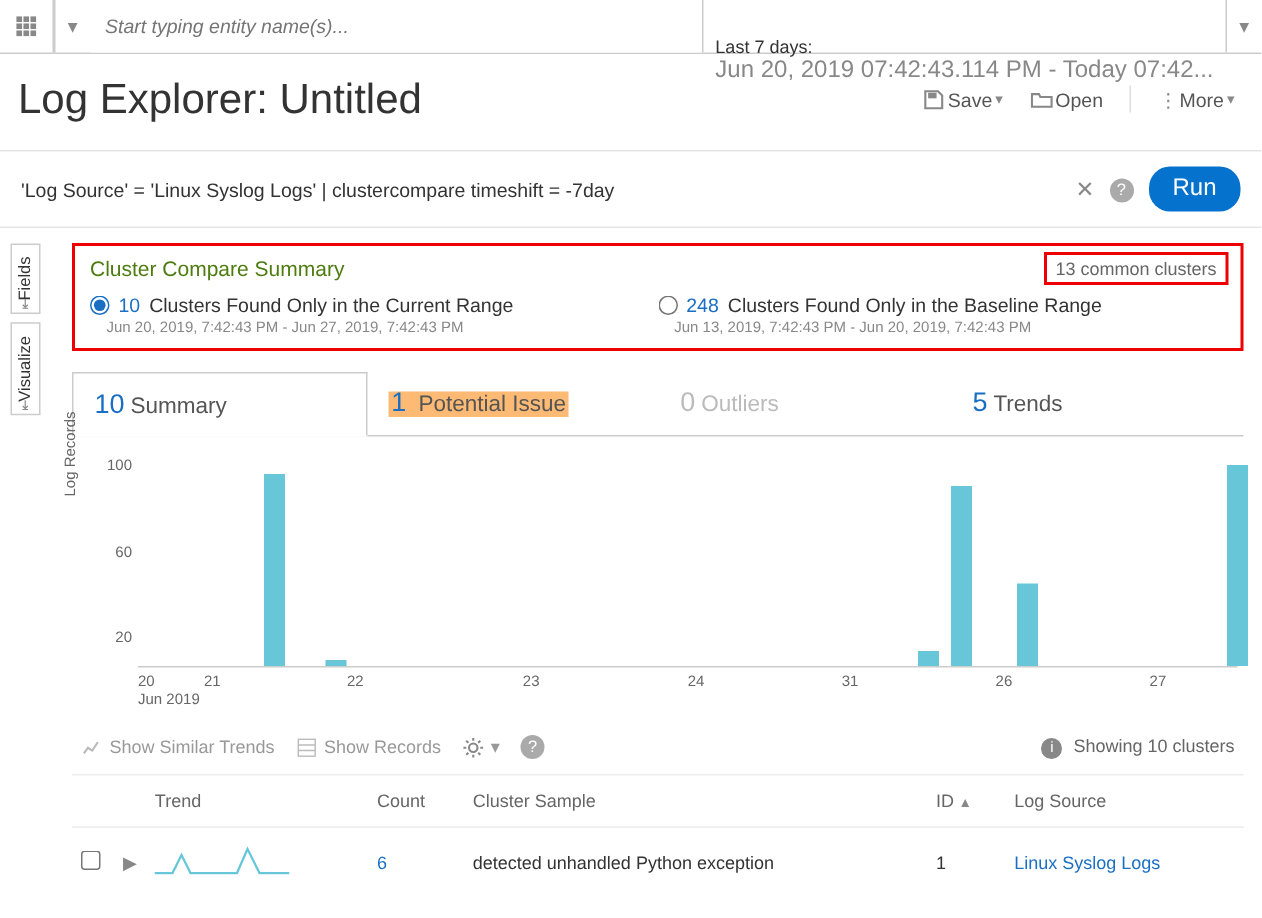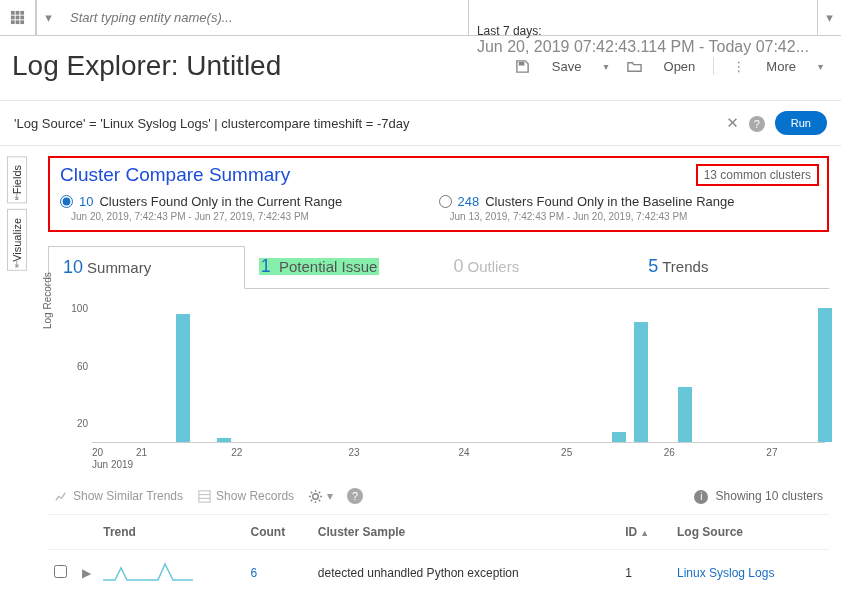--- a/index.html
+++ b/index.html
@@ -8,70 +8,70 @@
   .topbar .logo-btn { width: 36px; border-right: 1px solid #ccc; display:flex; align-items:center; justify-content:center; }
   .topbar .entity-input { flex: 1; border: none; padding: 0 10px; font-size: 13px; font-style: italic; color: #888; outline:none; }
   .topbar .timerange { border-left: 1px solid #ccc; padding: 4px 8px; min-width: 220px; display:flex; flex-direction:column; justify-content:center; }
   .topbar .timerange .tr-label { font-size: 12px; color: #333; margin-top: 44px; }
   .topbar .timerange .tr-sub { font-size: 16px; color: #888; }
   .topbar .dd-btn { width: 24px; border-left: 1px solid #ccc; display:flex; align-items:center; justify-content:center; color:#888; }
 
   .header-row { display:flex; align-items:center; padding: 14px 18px 18px 12px; }
   .header-row h1 { font-weight: 300; font-size: 28px; color:#333; flex:1; }
   .header-actions { display:flex; gap: 18px; align-items:center; color:#555; }
-  .header-actions .act { display:flex; align-items:center; gap:22px; cursor:pointer; }
+  .header-actions .act { display:flex; align-items:center; gap:2px; cursor:pointer; }
   .header-actions .caret { font-size:10px; color:#888; }
   .header-actions .divider { width:1px; height:18px; background:#ddd; }
 
   .query-row { display:flex; align-items:center; padding: 10px 14px; border-top: 1px solid #e5e5e5; border-bottom:1px solid #e5e5e5; gap:10px; }
   .query-row .query-text { flex:1; font-size:13px; color:#333; }
-  .query-row .run-btn { background:#0572ce; color:#fff; border:none; border-radius:14px; padding:6px 16px; font-size:11px; cursor:pointer; }
+  .query-row .run-btn { background:#0572ce; color:#fff; border:none; border-radius:14px; padding:6px 16px; font-size:16px; cursor:pointer; }
   .query-row .icon-btn { color:#888; cursor:pointer; font-size:15px; }
 
   .body-row { display:flex; }
   .side-tabs { width: 34px; display:flex; flex-direction:column; align-items:center; gap:6px; padding-top:10px; }
   .side-tab { border:1px solid #ccc; background:#fff; writing-mode: vertical-rl; text-orientation: mixed; transform: rotate(180deg); padding:8px 3px; font-size:11px; cursor:pointer; position:relative; }
   .side-tab .pin { position:absolute; top:2px; left:50%; transform:translateX(-50%) rotate(180deg); font-size:9px; color:#888; }
   .main { flex:1; padding: 10px 12px 12px 14px; }
 
   .summary-box { border:2px solid #e00; padding:0; }
   .summary-head { display:flex; align-items:center; padding:6px 10px 6px 10px; }
-  .summary-head h2 { font-weight:400; font-size:19px; color:#1d4ed8; flex:1; }
+  .summary-head h2 { font-weight:400; font-size:14px; color:#4d7c0f; flex:1; }
   .common-box { border:2px solid #e00; padding:2px 6px; font-size:12px; color:#666; margin:-2px -2px -2px 0; }
   .summary-body { display:flex; padding: 2px 10px 8px 10px; gap:0; }
   .summary-col { flex:1; }
   .summary-col .radio-row { display:flex; align-items:center; gap:6px; font-size:13px; }
   .summary-col .radio-row .num { color:#1a6fc4; }
   .summary-col .sub { font-size:10px; color:#888; margin-left:11px; margin-top:2px; }
   input[type=radio]{ accent-color:#1a6fc4; }
 
   .tabs-row { display:flex; border-bottom:1px solid #ccc; margin-top:14px; }
   .tab { flex:1; padding:10px 14px; font-size:15px; cursor:pointer; color:#555; position:relative; }
   .tab .num { color:#1a6fc4; font-size:18px; margin-right:4px; }
   .tab.active { border:1px solid #ccc; border-bottom:1px solid #fff; margin-bottom:-1px; background:#fff; }
   .tab.dim .num { color:#bbb; }
   .tab.dim { color:#bbb; }
-  .highlight { background:#86efac; padding:0 2px; }
+  .highlight { background:#fdba74; padding:0 2px; }
 
   .chart-area { padding:14px 4px 0 4px; position:relative; }
   .chart-ylabel { position:absolute; left:-6px; top:40px; transform:rotate(-90deg); transform-origin:left top; font-size:10px; color:#666; }
   .chart { display:flex; height:140px; align-items:stretch; }
   .y-axis { width:40px; display:flex; flex-direction:column; justify-content:space-between; align-items:flex-end; padding-right:4px; font-size:10px; color:#666; padding-bottom:14px; padding-top:0; }
   .plot { flex:1; position:relative; border-bottom:1px solid #ccc; }
   .bar { position:absolute; bottom:0; width:14px; background:#67c7d9; }
   .x-axis { display:flex; margin-left:40px; font-size:10px; color:#666; padding-top:4px; }
   .x-axis-sub { margin-left:40px; font-size:10px; color:#666; margin-top:2px; }
 
   .table-toolbar { display:flex; align-items:center; padding:12px 6px 10px 6px; border-bottom:1px solid #eee; margin-top:6px; gap:14px; color:#999; font-size:12px; }
   .table-toolbar .tb-item { display:flex; align-items:center; gap:4px; cursor:pointer; }
   .table-toolbar .spacer { flex:1; }
   .table-toolbar .showing { color:#666; }
 
   table.results { width:100%; border-collapse:collapse; font-size:12px; }
-  table.results th { text-align:left; font-weight:700; color:#666; padding:10px 6px; border-bottom:1px solid #eee; }
+  table.results th { text-align:left; font-weight:400; color:#666; padding:10px 6px; border-bottom:1px solid #eee; }
   table.results td { padding:10px 6px; vertical-align:middle; }
   .sparkline { width:90px; height:22px; }
   .link { color:#1a6fc4; cursor:pointer; }
   .sort-arrow { font-size:9px; margin-left:3px; color:#888; }
 
   svg.icon { width:15px; height:15px; fill:#888; }
 </style>
 </head>
 <body>
 
@@ -206,21 +206,21 @@
             <div class="bar" style="left: 80%; height: 55px;"></div>
             <div class="bar" style="left: 99%; height: 134px;"></div>
           </div>
       </div>
       <div class="x-axis" id="xaxis" style="position: relative; height: 14px;">
           <span style="position: absolute; left: 0%;">20</span>
           <span style="position: absolute; left: 6%;">21</span>
           <span style="position: absolute; left: 19%;">22</span>
           <span style="position: absolute; left: 35%;">23</span>
           <span style="position: absolute; left: 50%;">24</span>
-          <span style="position: absolute; left: 64%;">25</span>
+          <span style="position: absolute; left: 64%;">31</span>
           <span style="position: absolute; left: 78%;">26</span>
           <span style="position: absolute; left: 92%;">27</span>
         </div>
       <div class="x-axis-sub">Jun 2019</div>
     </div>
 
     <div class="table-toolbar">
       <div class="tb-item">
         <svg class="icon" viewBox="0 0 16 16">
             <path d="M2 12l3-4 3 2 4-6" fill="none" stroke="#bbb" stroke-width="1.5"></path>

